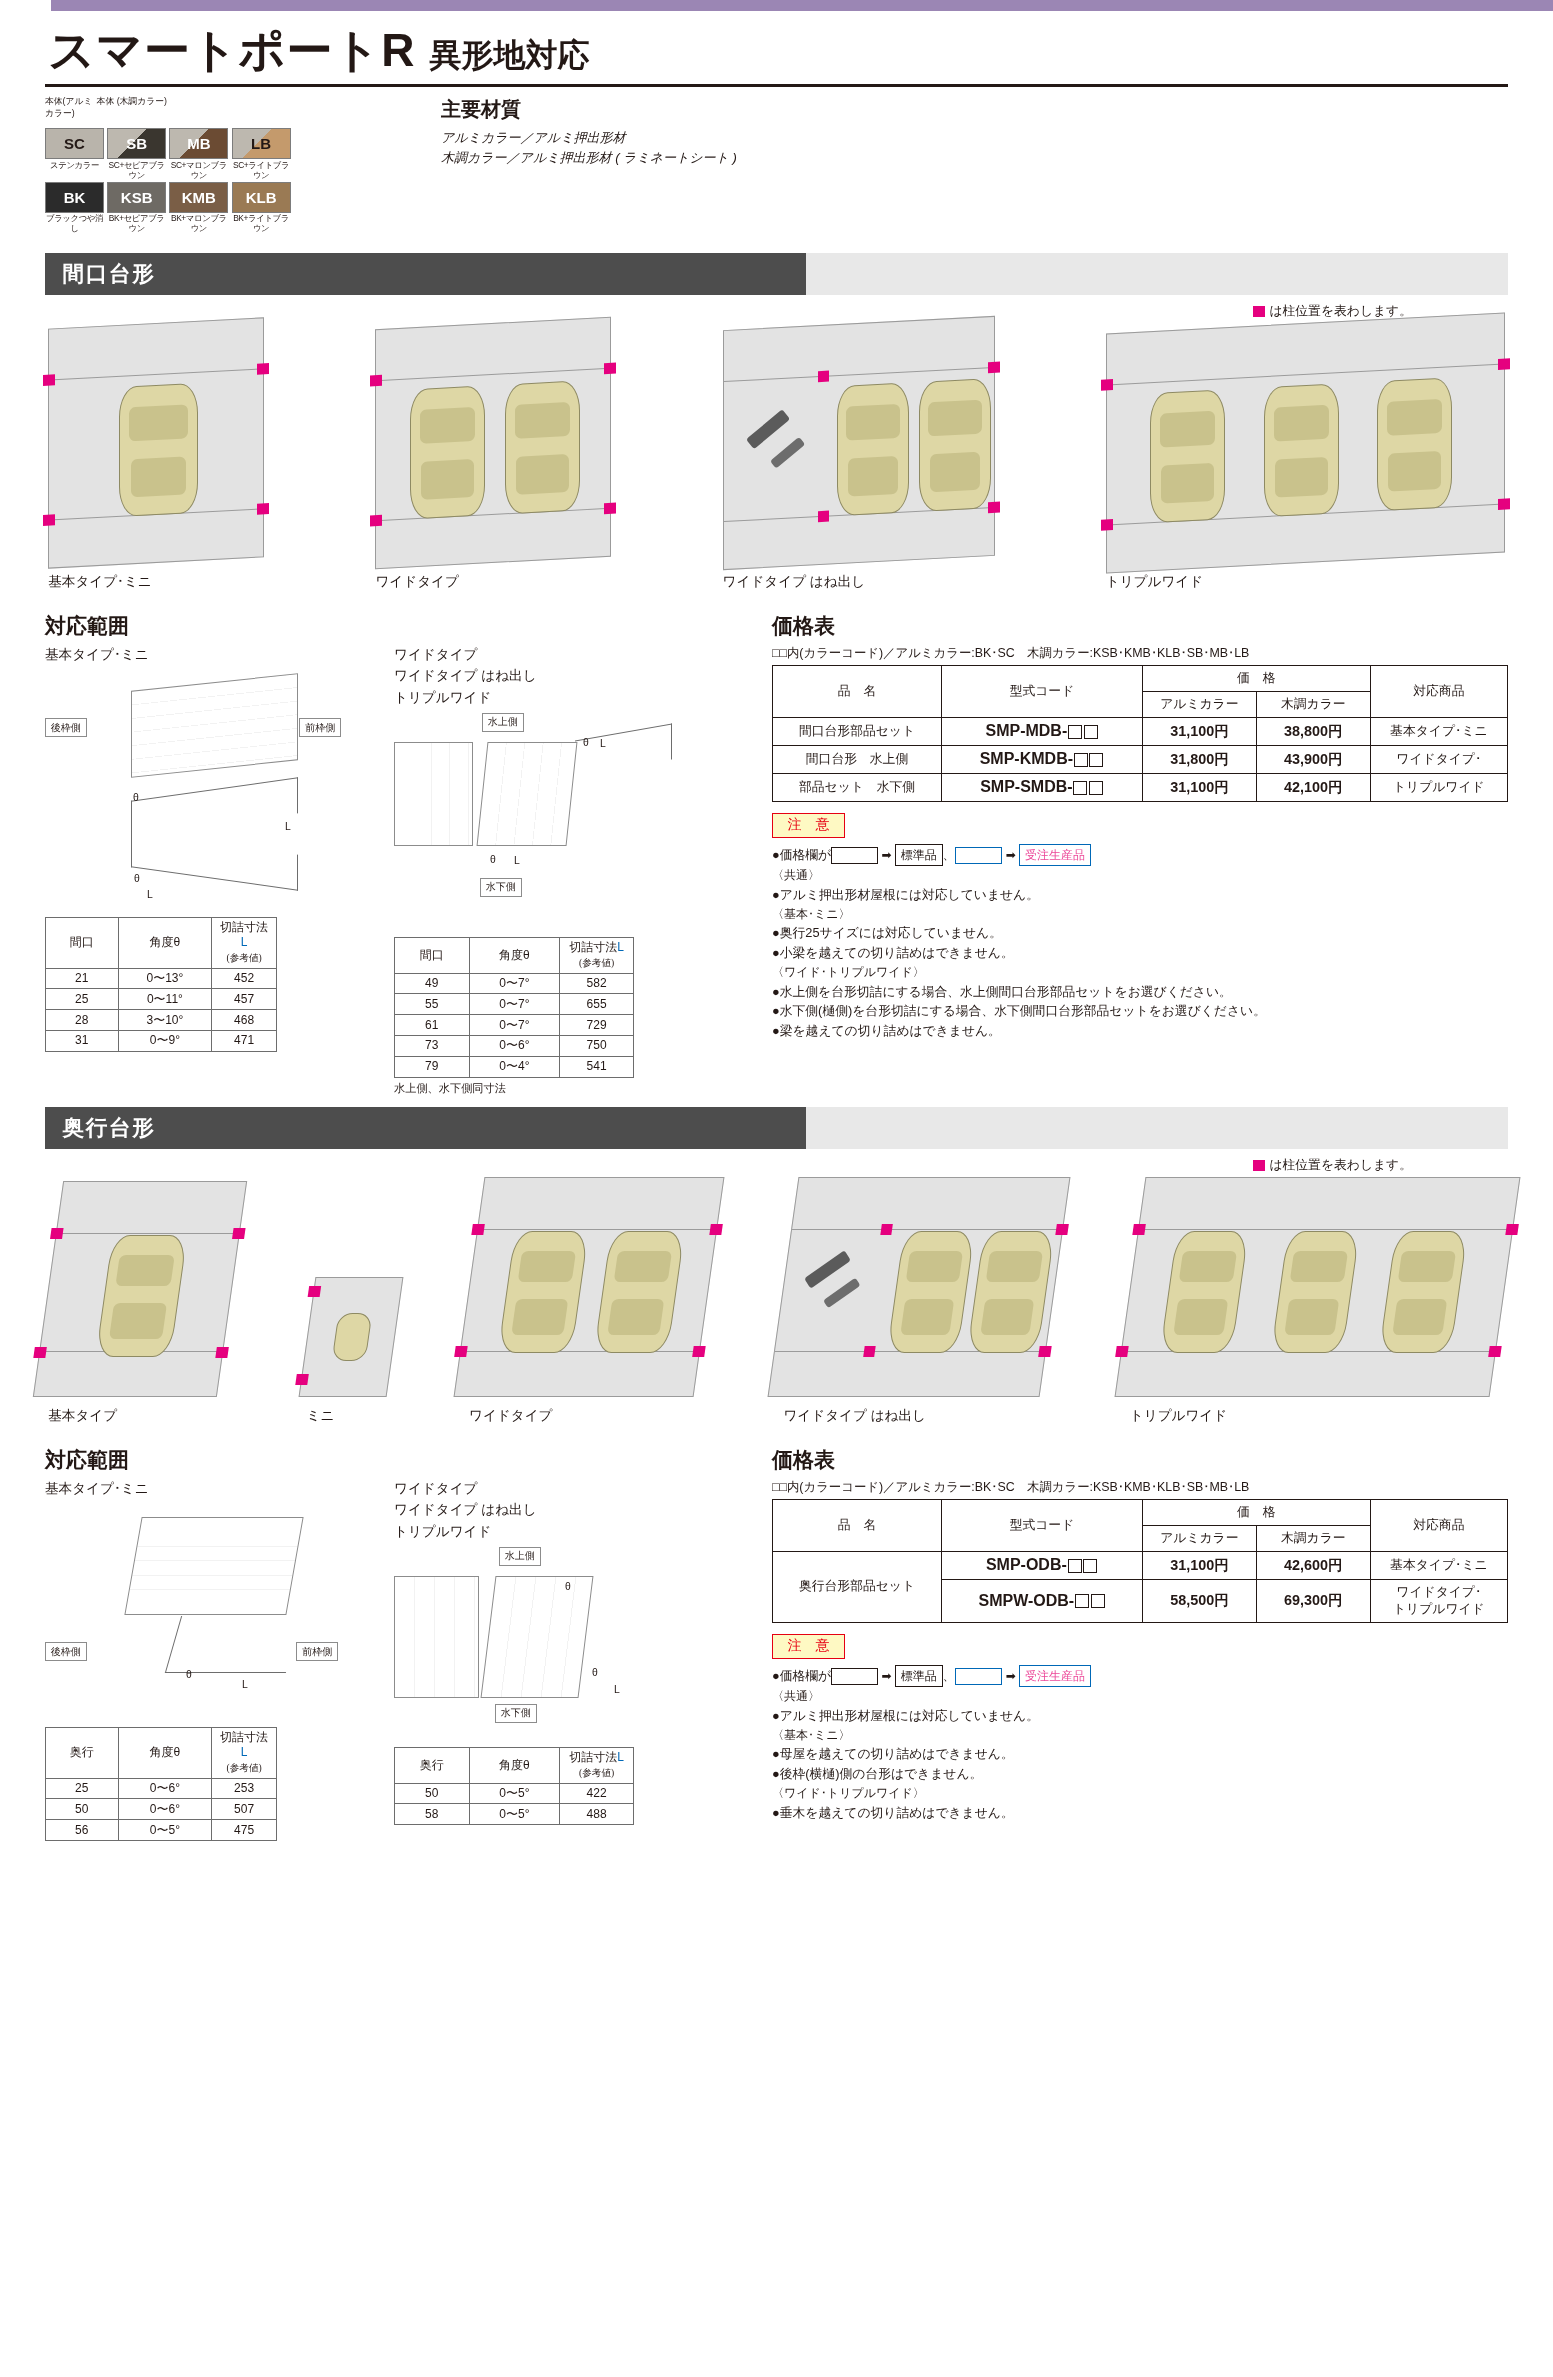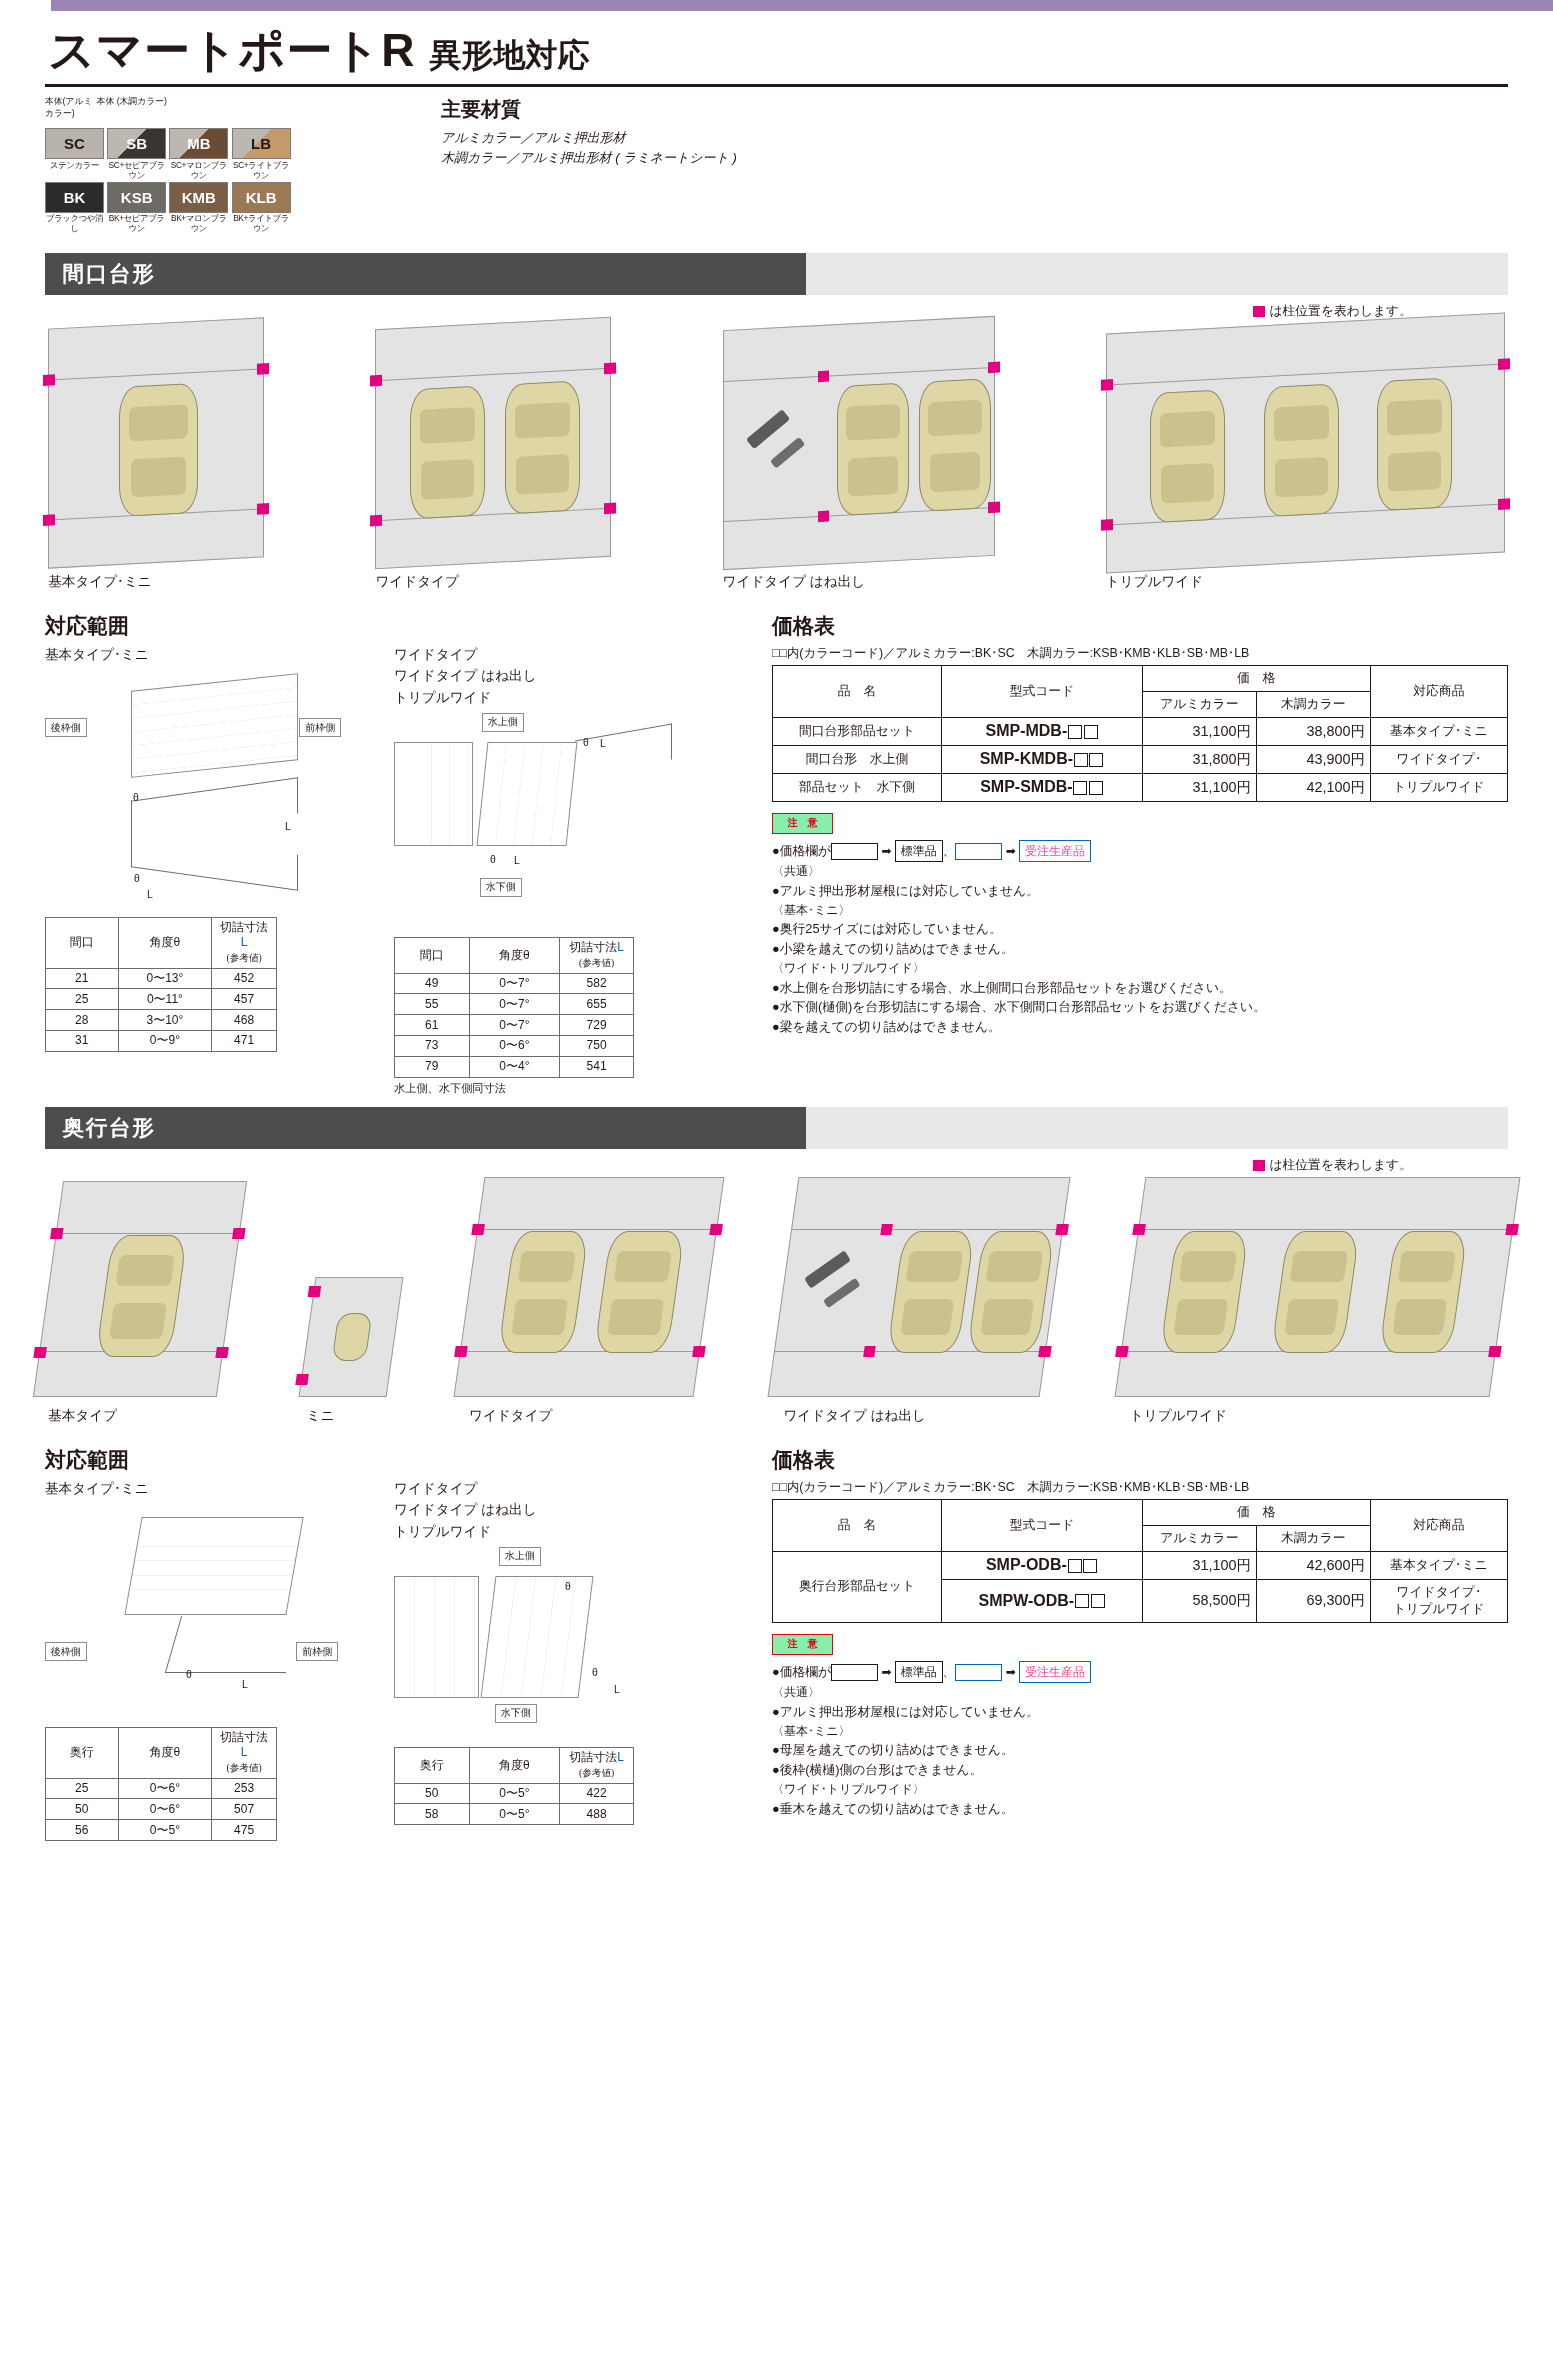--- a/index.html
+++ b/index.html
@@ -82,25 +82,25 @@
   .small{font-size:9.6px;font-family:Liberation Serif, serif;}
   .blue{color:#0068b7;}
 
   
   .ptitle{font-size:21px;font-weight:bold;margin-bottom:4.8px;}
   .pnote{font-size:12.4px;margin-bottom:3.2px;}
   table.price{border-collapse:collapse;width:100%;font-size:12.8px;}
   table.price th,table.price td{border:0.8px solid #231815;padding:4px 4.8px;text-align:center;}
   table.price th{font-weight:normal;}
   table.price .code{font-weight:bold;font-size:16px;}
-  table.price .yen{font-weight:normal;font-size:14.4px;text-align:right;}
+  table.price .yen{font-weight:bold;font-size:14.4px;}
   .sqbox{display:inline-block;width:12px;height:12px;border:0.8px solid #231815;margin:0 0.8px;vertical-align:middle;}
 
   
-  .caution-tag{display:inline-block;background:#86efac;border:0.8px solid #e60012;color:#e60012;font-size:10px;font-weight:bold;padding:2.4px 14.4px;margin:11.2px 0 6.4px 0;}
+  .caution-tag{display:inline-block;background:#fef9c3;border:0.8px solid #e60012;color:#e60012;font-size:14px;font-weight:normal;padding:2.4px 14.4px;margin:11.2px 0 6.4px 0;}
   .cl{font-size:12.8px;line-height:1.55;}
   .cl .grp{font-size:12px;}
   .inbox{display:inline-block;border:0.8px solid #231815;width:45px;height:15px;vertical-align:middle;}
   .inbox2{display:inline-block;border:0.8px solid #0068b7;width:45px;height:15px;vertical-align:middle;}
   .tagbox{display:inline-block;border:0.8px solid #231815;padding:0.8px 4.8px;font-size:12px;}
   .tagbox.blue{border-color:#0068b7;color:#ec4899;}
 
   .arrow{font-size:12px;}
 </style>
 </head>

